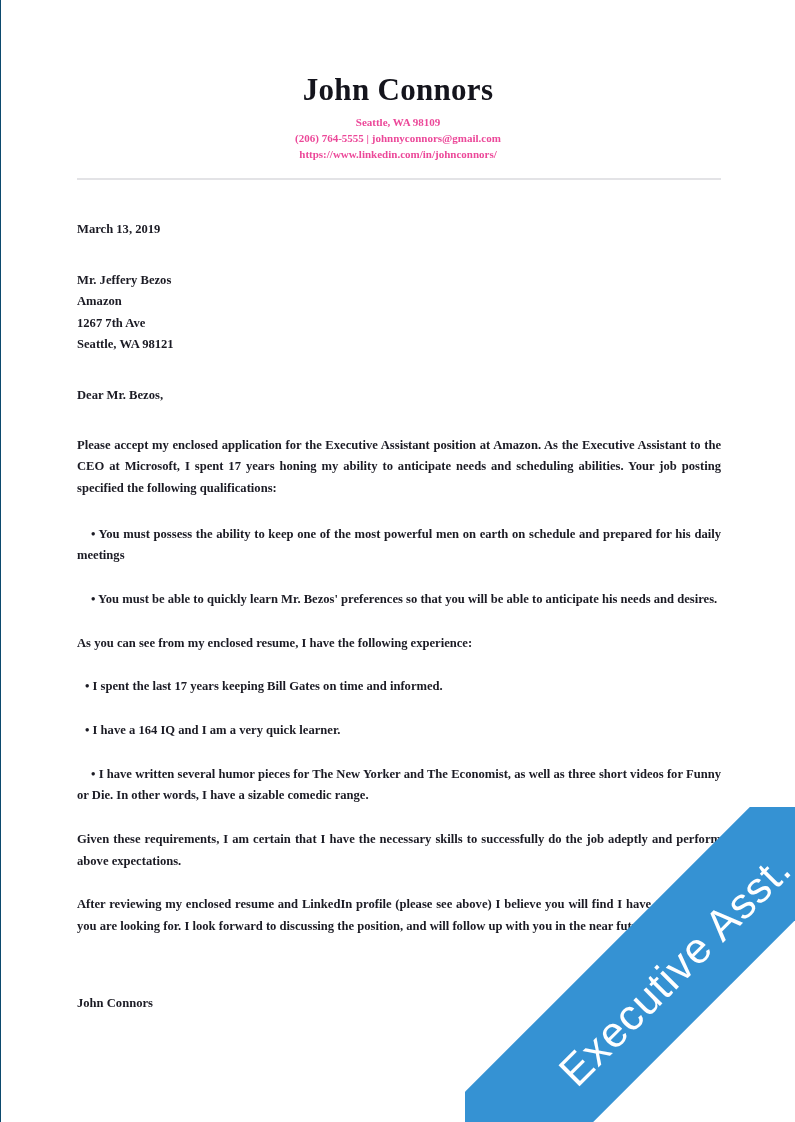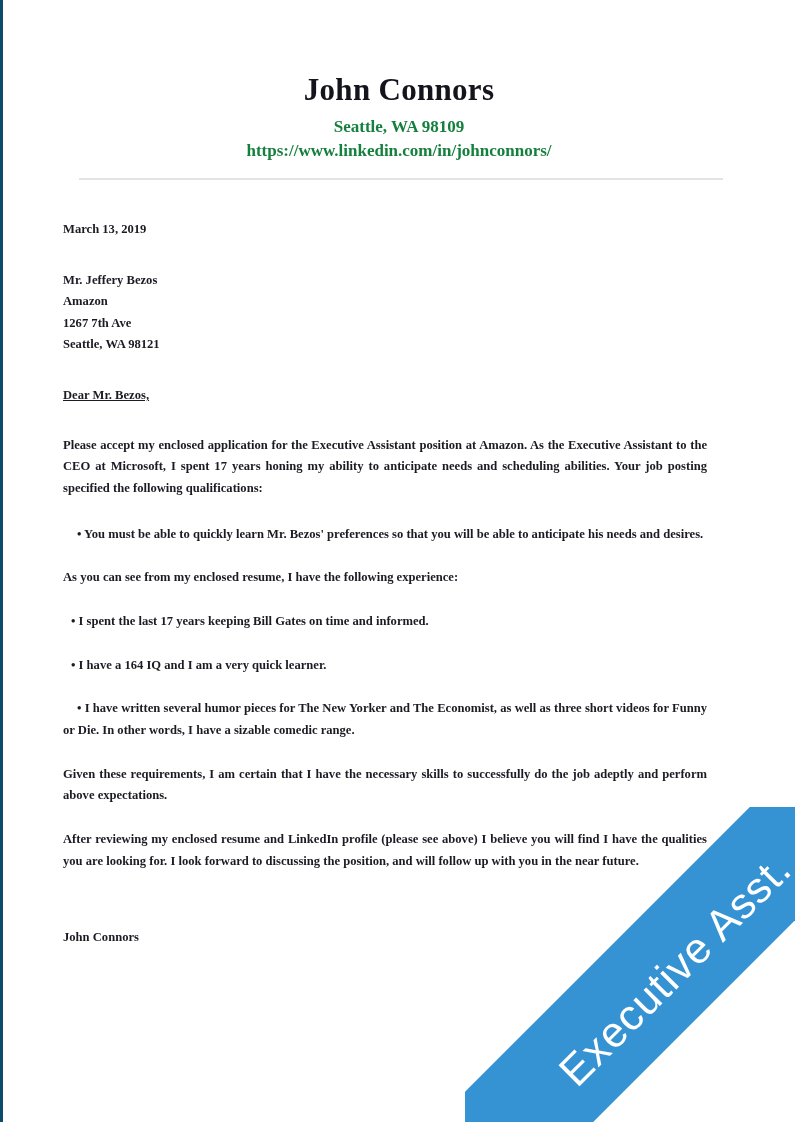--- a/index.html
+++ b/index.html
@@ -8,61 +8,61 @@
     background: #ffffff;
   }
 
   #page {
     position: relative;
     width: 795px;
     height: 1122px;
     background: #ffffff;
     overflow: hidden;
     box-sizing: border-box;
-    border-left: 3px solid #0c4a6e;
+    border-left: 1px solid #0c4a6e;
     font-family: "Liberation Serif", "DejaVu Serif", serif;
     color: #1b1b24;
   }
 
   
   .letter-header {
     padding-top: 72px;
     text-align: center;
   }
 
   .applicant-name {
     font-size: 31px;
     font-weight: bold;
     letter-spacing: 0.3px;
     line-height: 1.15;
     margin: 0 0 7px 0;
     color: #14141c;
   }
 
   .contact-line {
-    font-size: 17px;
+    font-size: 11px;
     font-weight: bold;
     line-height: 1.45;
-    color: #15803d;
+    color: #ec4899;
     margin: 0;
   }
 
   .divider {
     position: absolute;
     left: 76px;
     top: 178px;
     width: 644px;
     height: 2px;
     background: #e3e3e6;
   }
 
   
   .letter-body {
     position: absolute;
-    left: 60px;
+    left: 76px;
     top: 220px;
     width: 644px;
     font-size: 12.6px;
     line-height: 1.55;
   }
 
   .date-line {
     font-weight: bold;
     margin: 0 0 30px 0;
   }
@@ -71,21 +71,20 @@
     margin: 0 0 30px 0;
   }
   .recipient-block div {
     font-weight: bold;
     line-height: 1.72;
   }
 
   .salutation {
     font-weight: bold;
     margin: 0 0 29px 0;
-    text-decoration: underline;
   }
 
   .para {
     margin: 0 0 22px 0;
     text-align: justify;
     font-weight: bold;
     line-height: 1.72;
   }
 
   .para.lead {
@@ -151,40 +150,42 @@
   }
 </style>
 </head>
 <body>
 
 <div id="page">
 
   <div class="letter-header">
     <h1 class="applicant-name">John Connors</h1>
     <p class="contact-line">Seattle, WA 98109</p>
+    <p class="contact-line">(206) 764-5555 | johnnyconnors@gmail.com</p>
     <p class="contact-line">https://www.linkedin.com/in/johnconnors/</p>
   </div>
 
   <div class="divider"></div>
 
   <div class="letter-body">
 
     <p class="date-line">March 13, 2019</p>
 
     <div class="recipient-block">
       <div>Mr. Jeffery Bezos</div>
       <div>Amazon</div>
       <div>1267 7th Ave</div>
       <div>Seattle, WA 98121</div>
     </div>
 
     <p class="salutation">Dear Mr. Bezos,</p>
 
     <p class="para lead">Please accept my enclosed application for the Executive Assistant position at Amazon. As the Executive Assistant to the CEO at Microsoft, I spent 17 years honing my ability to anticipate needs and scheduling abilities. Your job posting specified the following qualifications:</p>
 
+    <p class="bullet">• You must possess the ability to keep one of the most powerful men on earth on schedule and prepared for his daily meetings</p>
     <p class="bullet">• You must be able to quickly learn Mr. Bezos' preferences so that you will be able to anticipate his needs and desires.</p>
 
     <p class="intro-line">As you can see from my enclosed resume, I have the following experience:</p>
 
     <p class="bullet tight">• I spent the last 17 years keeping Bill Gates on time and informed.</p>
     <p class="bullet tight">• I have a 164 IQ and I am a very quick learner.</p>
     <p class="bullet">• I have written several humor pieces for The New Yorker and The Economist, as well as three short videos for Funny or Die. In other words, I have a sizable comedic range.</p>
 
     <p class="para">Given these requirements, I am certain that I have the necessary skills to successfully do the job adeptly and perform above expectations.</p>
 

